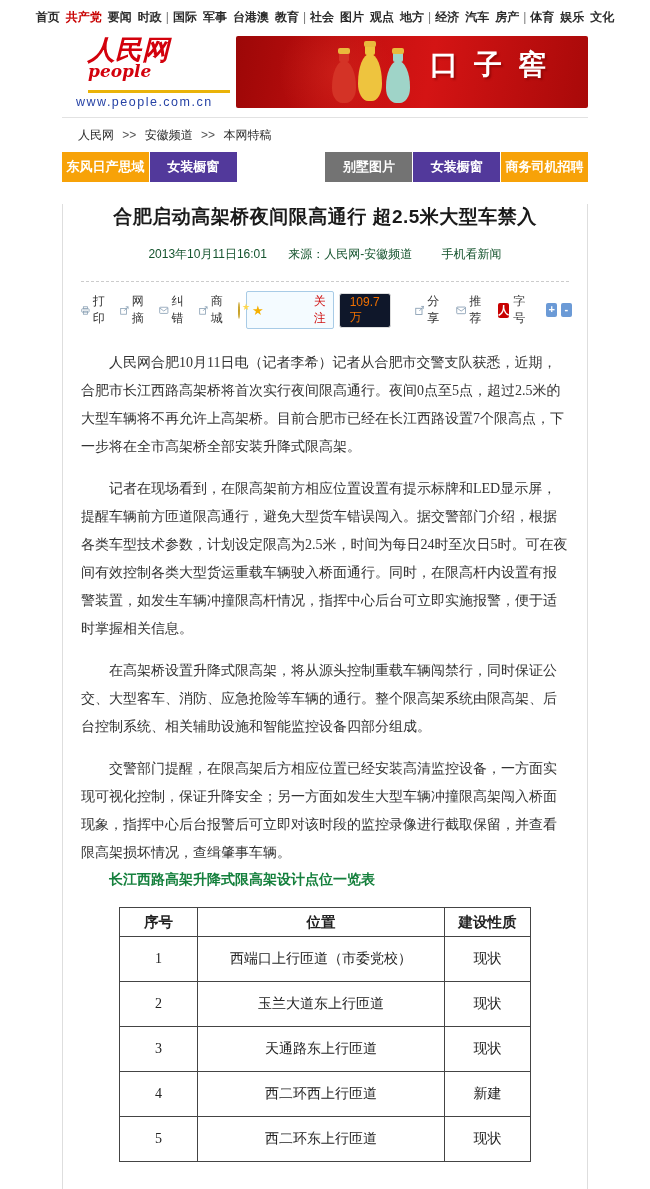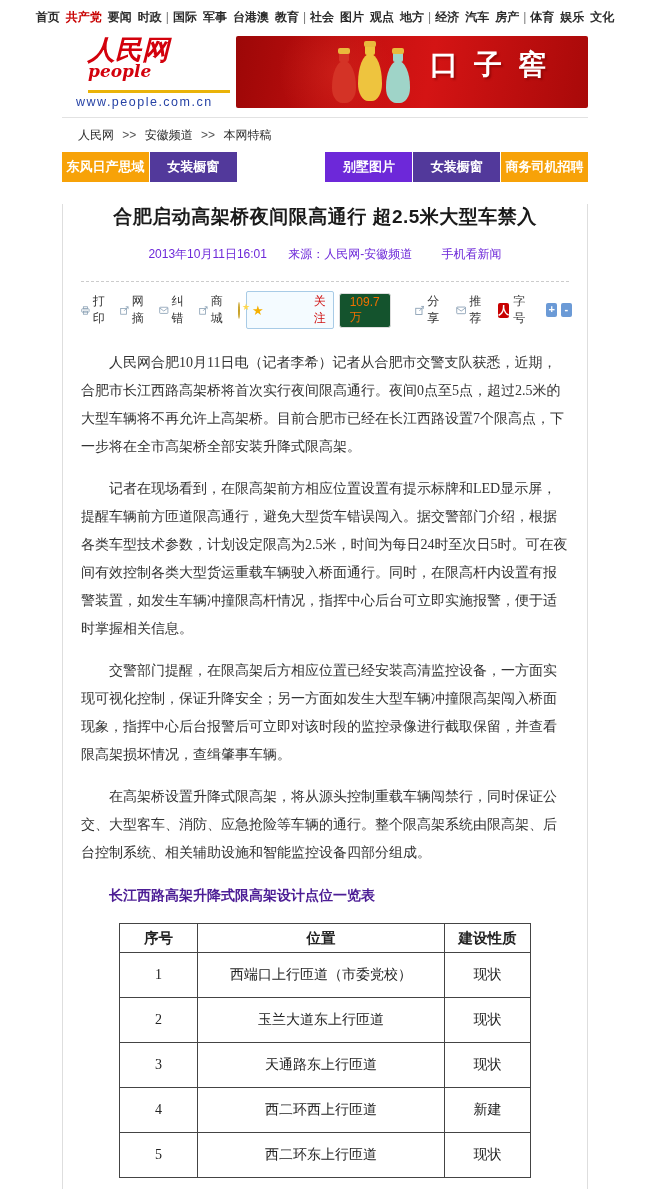--- a/index.html
+++ b/index.html
@@ -41,46 +41,46 @@
   .breadcrumb { width:526px; margin:0 auto; padding:9px 0 8px 16px; font-size:12px; color:#2b2b2b; }
   .breadcrumb .bc-sep { margin:0 5px; color:#555; }
   .ad-strip { width:526px; margin:0 auto; display:flex; height:30px; }
   .ad-tab { flex:1; color:#fff; font-size:13px; font-weight:bold; text-align:center; line-height:30px;
     border-right:1px solid #fff; overflow:hidden; white-space:nowrap; }
   .ad-tab:last-child { border-right:none; }
 
   
   .article-box { width:526px; margin:2px auto 0; border:1px solid #dedede; border-top:none; padding:0 18px 10px; min-height:988px; }
   .article-title { text-align:center; font-size:19px; font-weight:bold; color:#1a1a1a; margin-top:22px; letter-spacing:0.5px; }
-  .article-meta { text-align:center; font-size:12px; color:#6d28d9; margin-top:16px; }
+  .article-meta { text-align:center; font-size:12px; color:#14532d; margin-top:16px; }
   .article-meta .m-date { margin-right:18px; }
   .article-meta .m-src { margin-right:26px; }
 
   
   .toolbar { border-top:1px dashed #ccc; margin-top:18px; padding:9px 0 6px; display:flex; align-items:center;
     font-size:12px; color:#333; }
   .tb-item { display:inline-flex; align-items:center; margin-right:11px;justify-content:center; }
   .tb-item svg { margin-right:3px; }
   .badge-circle { width:17px; height:17px; border-radius:50%; margin-right:6px;
     background:radial-gradient(circle at 35% 30%,#ffe49a 0 30%,#4a90d9 62%,#2a5fa8 100%); border:1px solid #c9a227; position:relative; }
   .badge-circle::after { content:"★"; position:absolute; left:3px; top:-1px; font-size:9px; color:#ffd84d; }
   .follow-btn { display:inline-flex; align-items:center; border:1px solid #a8cbe6; background:#f4fbff; padding:1px 7px 1px 5px; border-radius:2px; }
   .follow-star { color:#f5b000; font-size:13px; margin-right:2px; }
   .follow-label { color:#d01212;margin-left:48px; }
-  .follow-count { border:1px solid #ddd; border-radius:3px; background:#14532d; color:#f07000; padding:1px 10px; margin-left:5px; }
+  .follow-count { border:1px solid #ddd; border-radius:3px; background:#0f172a; color:#f07000; padding:1px 10px; margin-left:5px; }
   .tb-right { margin-left:24px; display:inline-flex; align-items:center; }
   .people-logo { width:15px; height:15px; background:#c80000; color:#fff; font-size:11px; font-weight:bold;
     text-align:center; line-height:15px; margin-right:4px; border-radius:2px; }
   .fs-btn { width:14px; height:14px; background:#6b9ad6; color:#fff; font-size:11px; font-weight:bold; text-align:center;
     line-height:13px; border-radius:2px; margin-left:4px; }
 
   
   .article-body p { font-size:14px; line-height:28px; color:#333; text-indent:2em; margin-top:14px;
     font-family:"Liberation Serif","DejaVu Serif",serif; }
-  .table-caption { font-size:14px; font-weight:bold; text-indent:2em; margin-top:20px; color:#4c1d95;
+  .table-caption { font-size:14px; font-weight:bold; text-indent:2em; margin-top:4px; color:#15803d;
     font-family:"Liberation Serif","DejaVu Serif",serif; }
 
   
   table.ramp { border-collapse:collapse; margin:18px auto 0; width:412px; }
   table.ramp th, table.ramp td { border:1px solid #444; text-align:center; color:#222;
     font-family:"Liberation Serif","DejaVu Serif",serif; }
   .ramp-title { font-size:15px; font-weight:bold; height:40px; }
   .ramp-head th { font-size:14.5px; font-weight:bold; height:29px; }
   .ramp-row td { font-size:14px; height:45px; }
   .col-no { width:78px; } .col-loc { width:248px; } .col-nat { width:86px; }
@@ -116,21 +116,21 @@
   <span class="bc-sep">&gt;&gt;</span>
   <a>安徽频道</a>
   <span class="bc-sep">&gt;&gt;</span>
   <a>本网特稿</a>
 </div>
 
 <div class="ad-strip">
   <a class="ad-tab" style="background-color: rgb(247, 162, 8);">东风日产思域</a>
   <a class="ad-tab" style="background-color: rgb(82, 57, 155);">女装橱窗</a>
   <a class="ad-tab" style="background-color: #6d28d9; margin-top: 48px;">开超市</a>
-  <a class="ad-tab" style="background-color: #6d28d9;">别墅图片</a>
+  <a class="ad-tab" style="background-color: #737373;">别墅图片</a>
   <a class="ad-tab" style="background-color: rgb(82, 57, 155);">女装橱窗</a>
   <a class="ad-tab" style="background-color: rgb(247, 162, 8);">商务司机招聘</a>
 </div>
 
 <div class="article-box">
 
   <h1 class="article-title">合肥启动高架桥夜间限高通行  超2.5米大型车禁入</h1>
 
   <div class="article-meta">
     <span class="m-date">2013年10月11日16:01</span>
@@ -194,22 +194,22 @@
       <span class="people-logo">人</span>
       <span class="tb-item">字号</span>
       <a class="fs-btn">+</a>
       <a class="fs-btn">-</a>
     </span>
   </div>
 
   <div class="article-body">
     <p>人民网合肥10月11日电（记者李希）记者从合肥市交警支队获悉，近期，合肥市长江西路高架桥将首次实行夜间限高通行。夜间0点至5点，超过2.5米的大型车辆将不再允许上高架桥。目前合肥市已经在长江西路设置7个限高点，下一步将在全市高架桥全部安装升降式限高架。</p>
     <p>记者在现场看到，在限高架前方相应位置设置有提示标牌和LED显示屏，提醒车辆前方匝道限高通行，避免大型货车错误闯入。据交警部门介绍，根据各类车型技术参数，计划设定限高为2.5米，时间为每日24时至次日5时。可在夜间有效控制各类大型货运重载车辆驶入桥面通行。同时，在限高杆内设置有报警装置，如发生车辆冲撞限高杆情况，指挥中心后台可立即实施报警，便于适时掌握相关信息。</p>
+    <p>在高架桥设置升降式限高架，将从源头控制重载车辆闯禁行，同时保证公交、大型客车、消防、应急抢险等车辆的通行。整个限高架系统由限高架、后台控制系统、相关辅助设施和智能监控设备四部分组成。</p>
     <p>交警部门提醒，在限高架后方相应位置已经安装高清监控设备，一方面实现可视化控制，保证升降安全；另一方面如发生大型车辆冲撞限高架闯入桥面现象，指挥中心后台报警后可立即对该时段的监控录像进行截取保留，并查看限高架损坏情况，查缉肇事车辆。</p>
-    <p>在高架桥设置升降式限高架，将从源头控制重载车辆闯禁行，同时保证公交、大型客车、消防、应急抢险等车辆的通行。整个限高架系统由限高架、后台控制系统、相关辅助设施和智能监控设备四部分组成。</p>
     <div class="table-caption">长江西路高架升降式限高架设计点位一览表</div>
   </div>
 
   <table class="ramp">
     <tbody>
     <tr class="ramp-head">
       <th class="col-no">序号</th>
       <th class="col-loc">位置</th>
       <th class="col-nat">建设性质</th>
     </tr>

